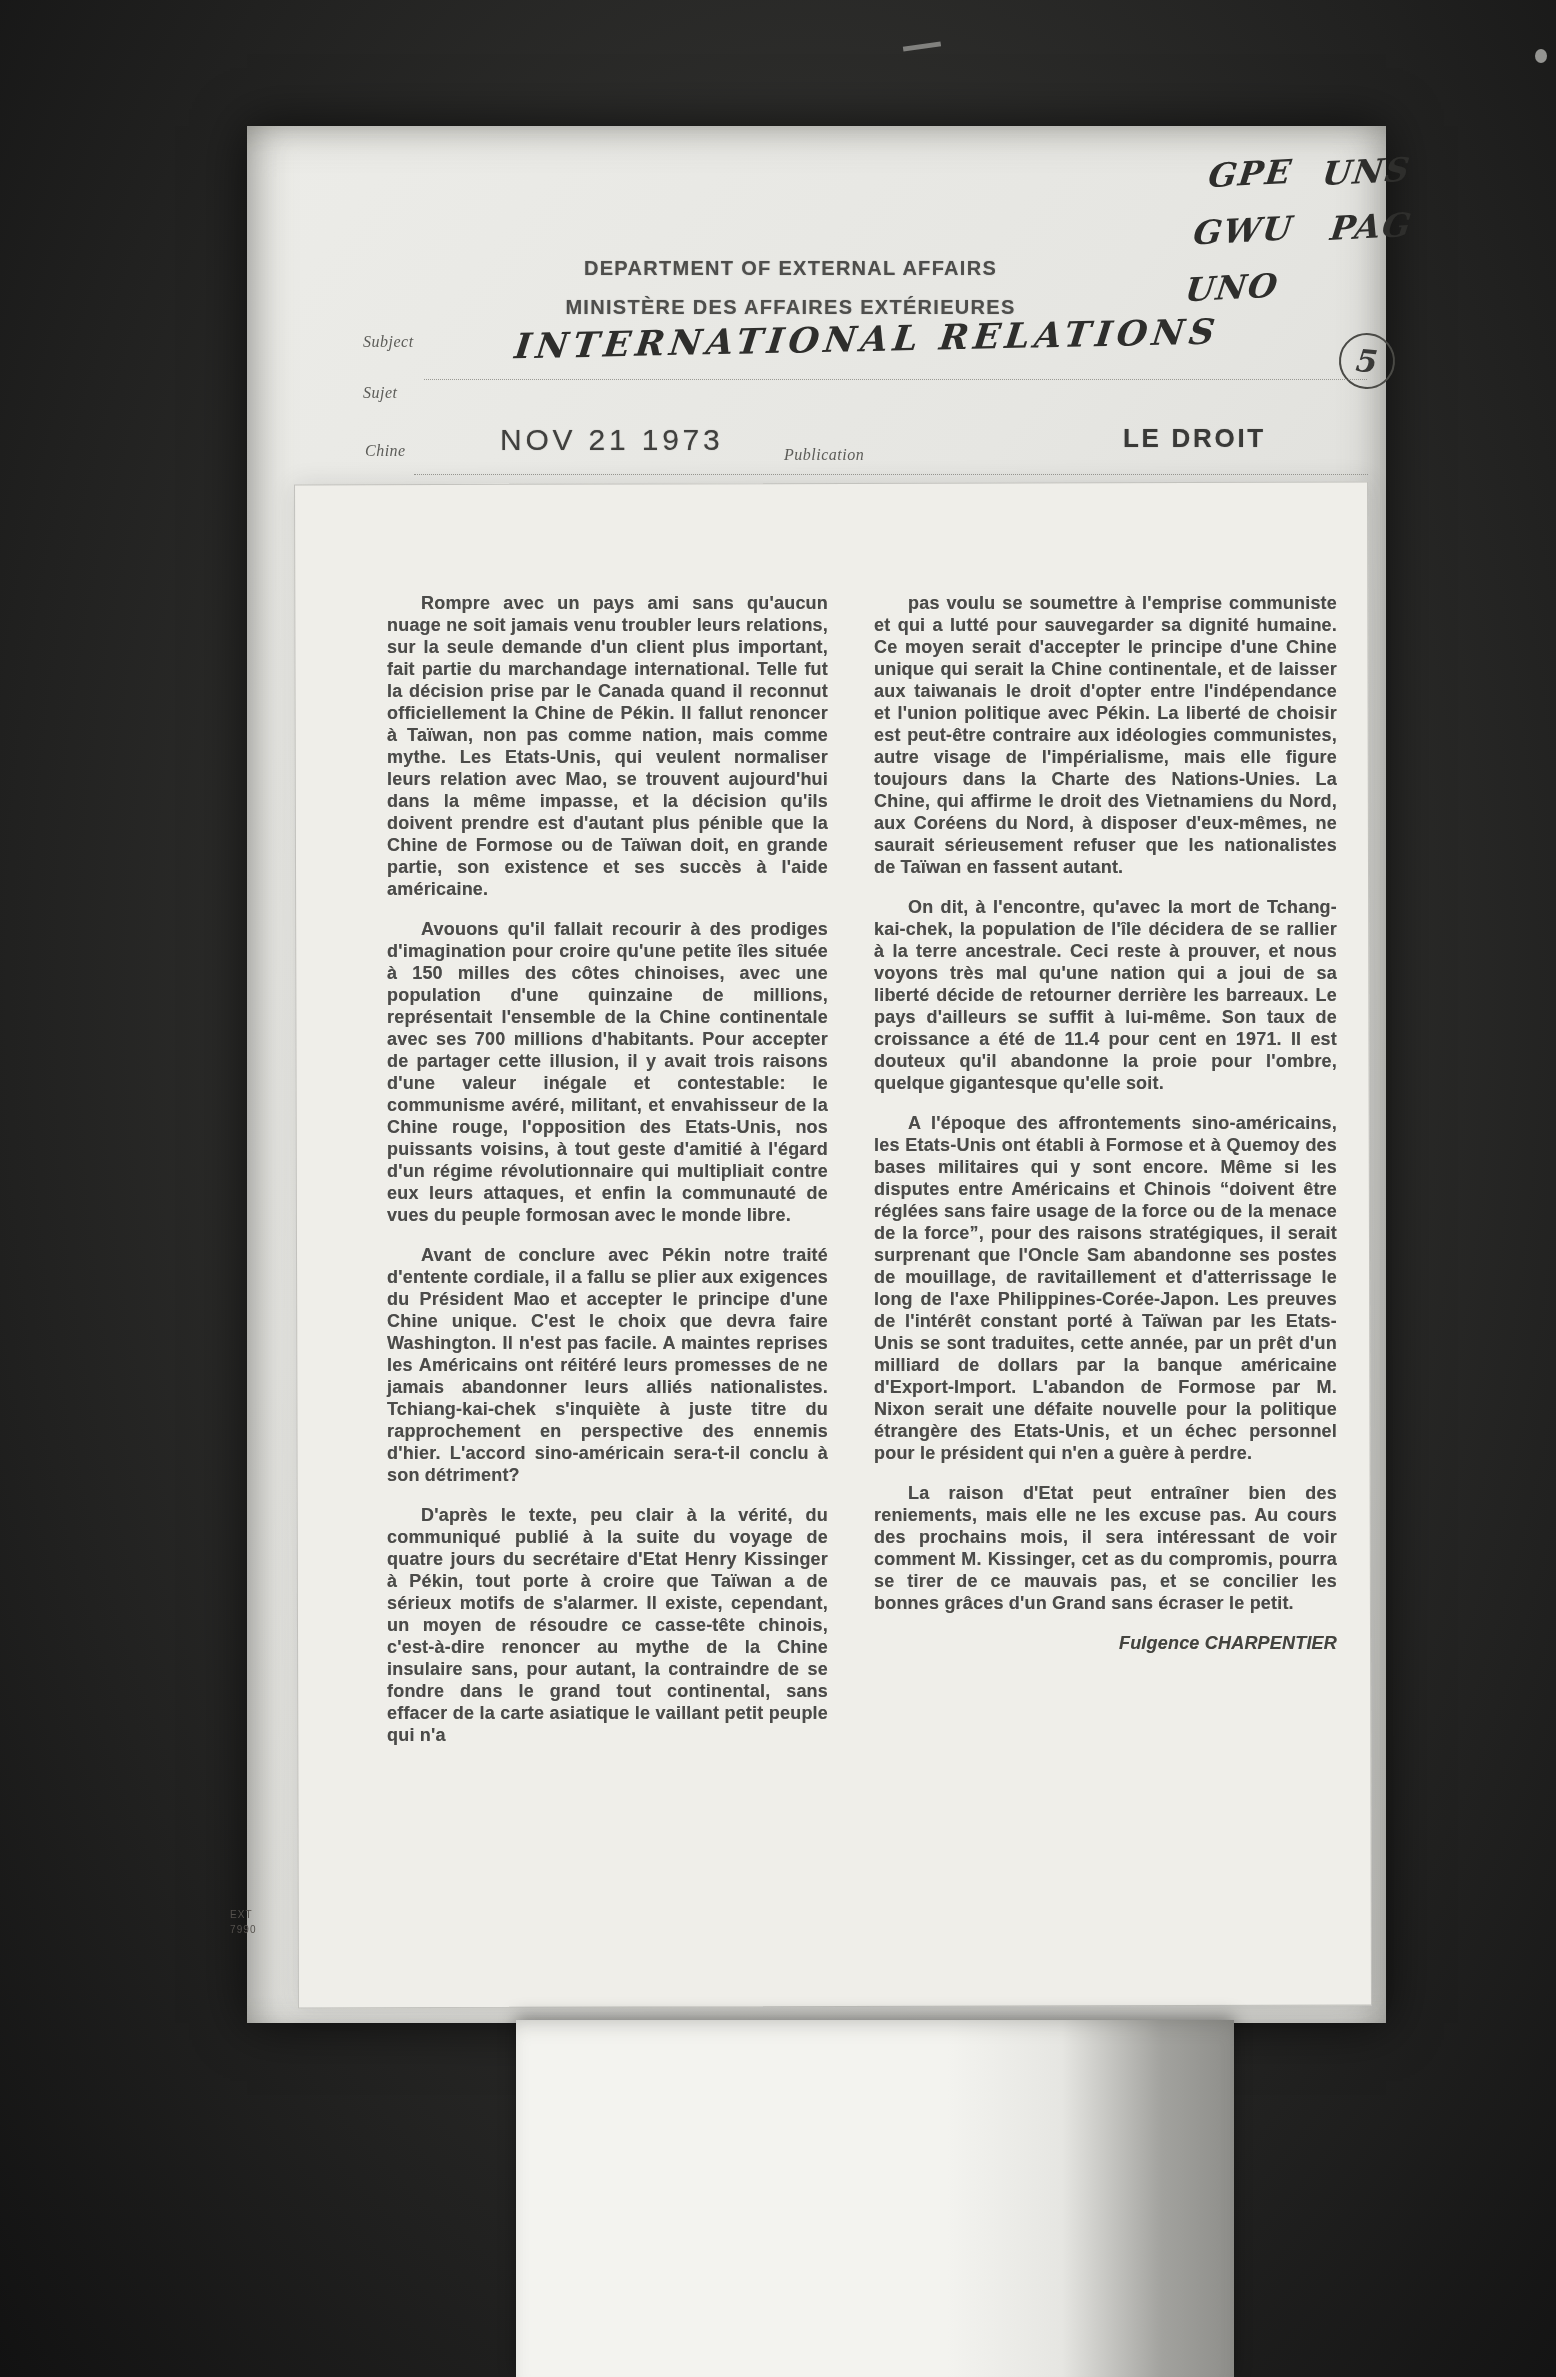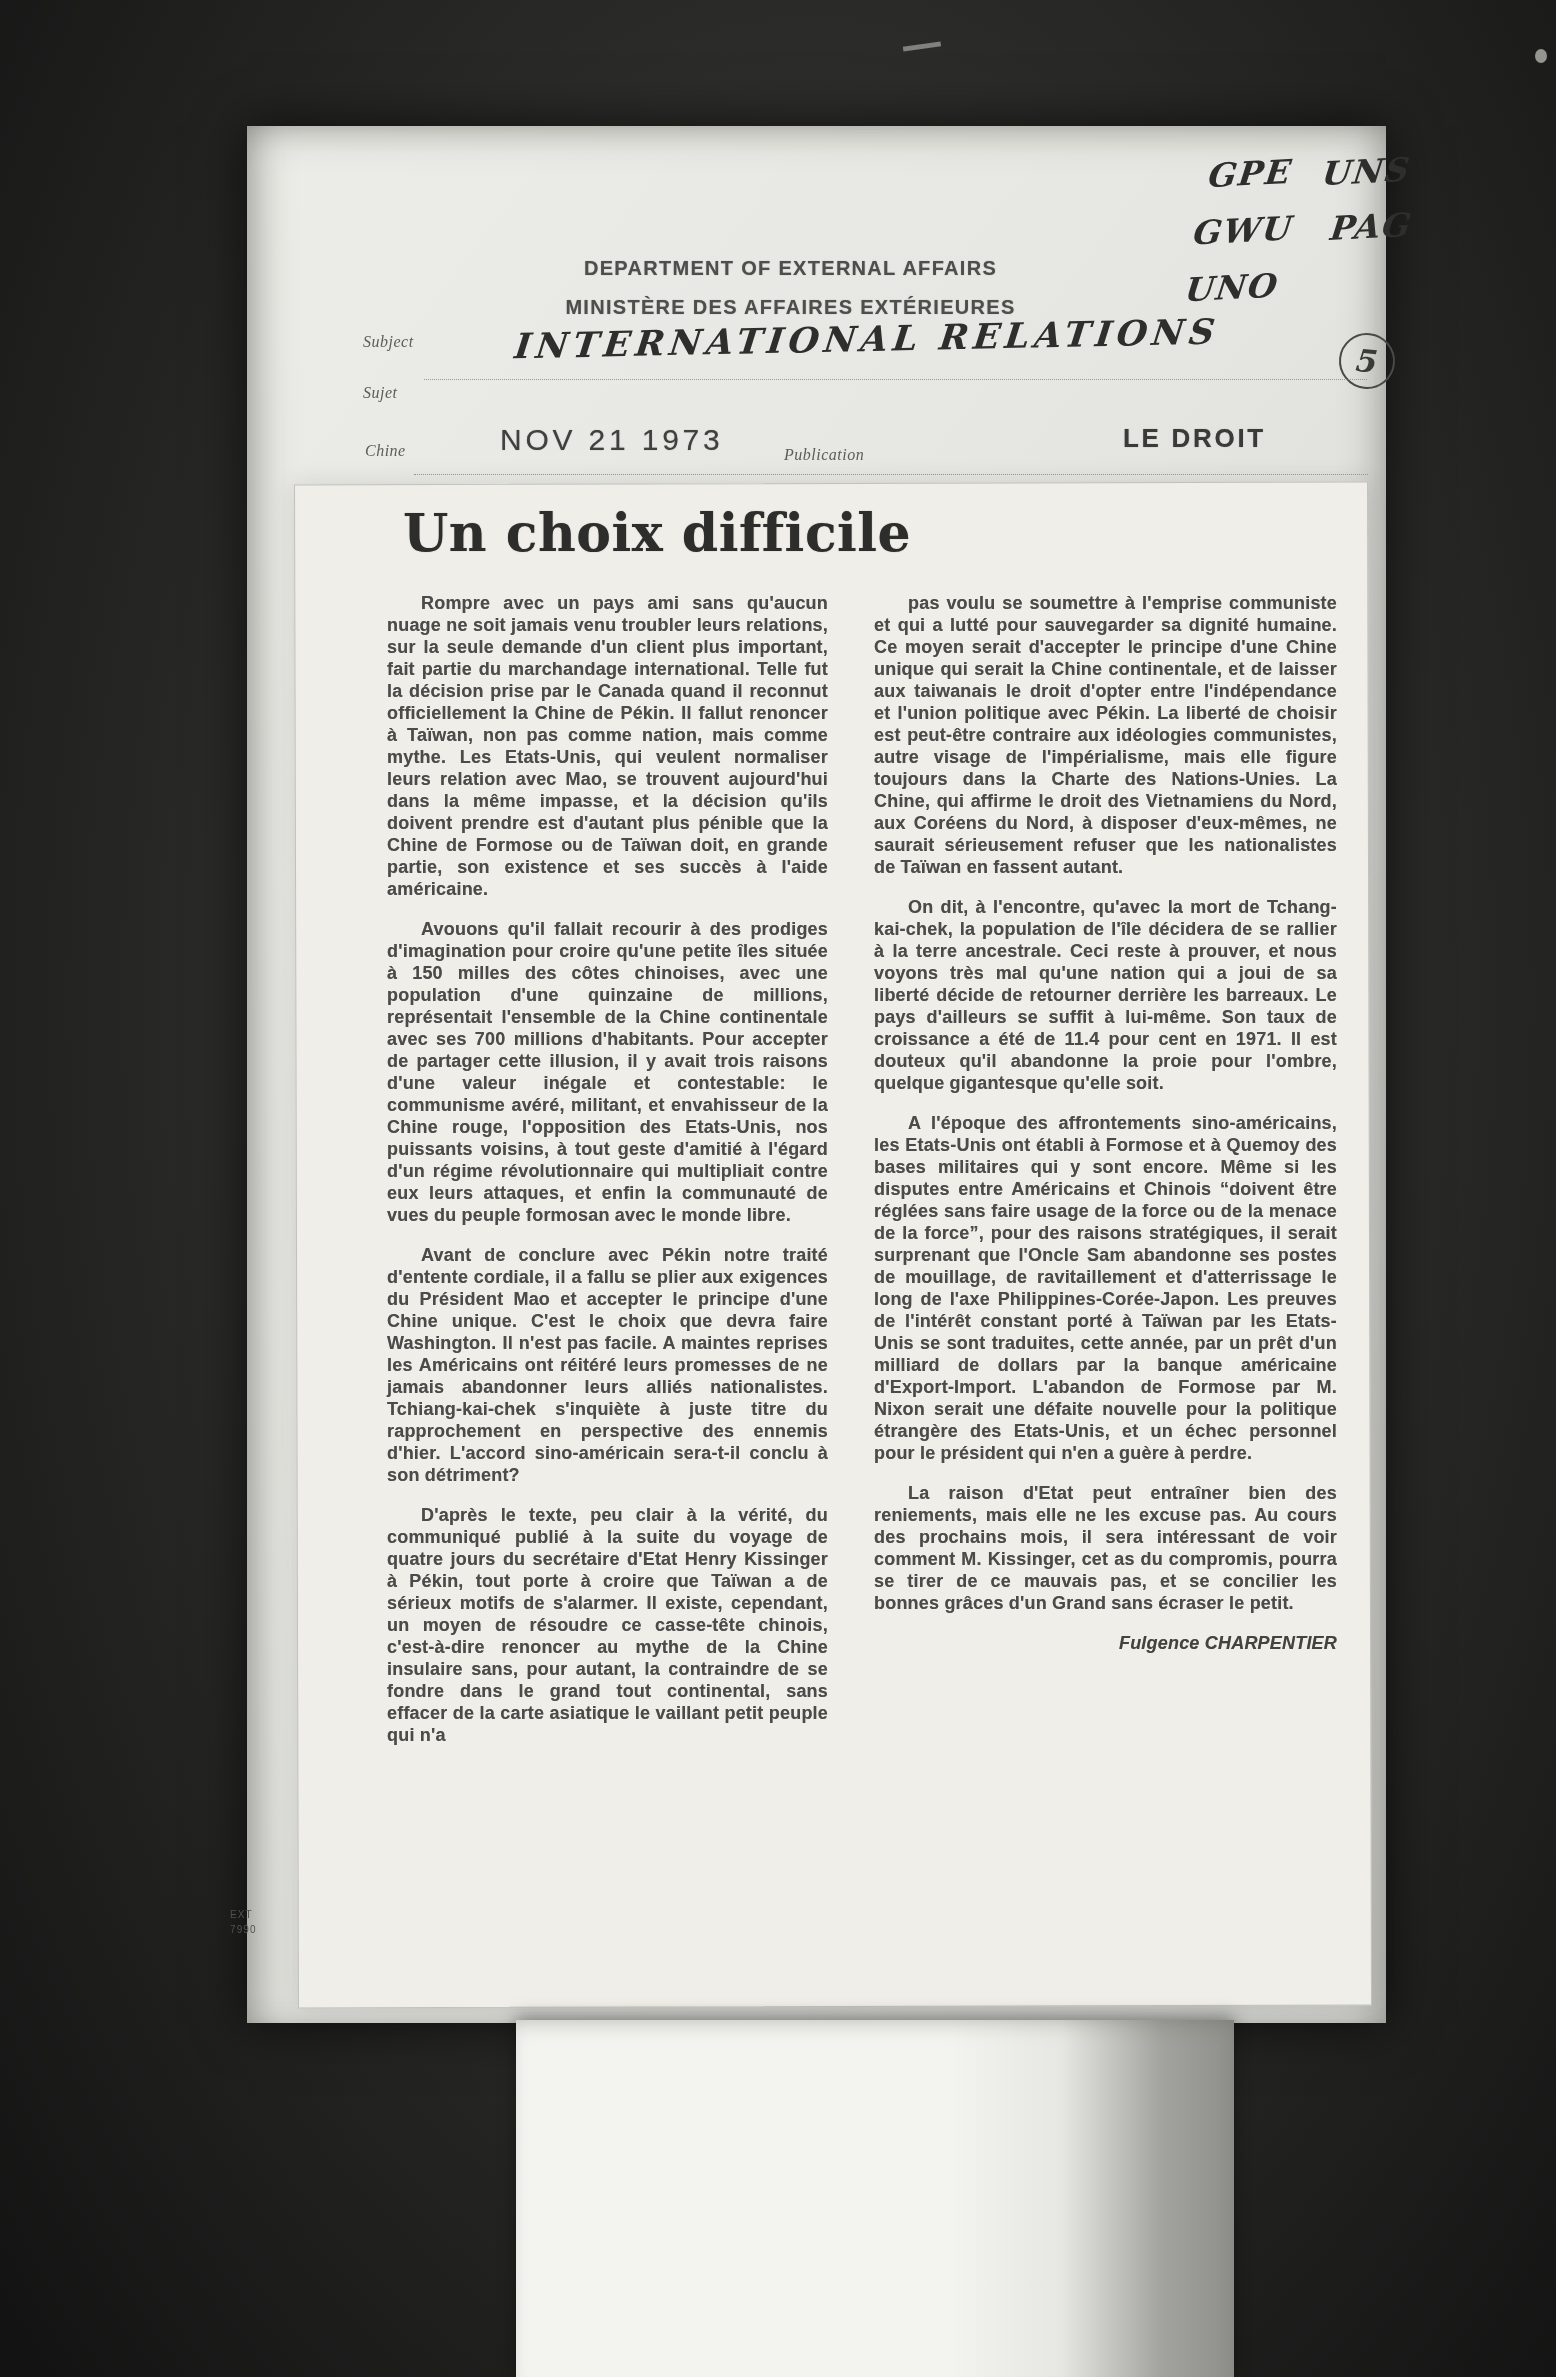--- a/index.html
+++ b/index.html
@@ -168,21 +168,20 @@
     <div class="dotted-rule" style="left:177px; top:253px; width:943px;"></div>
 
     <div class="typed-label" style="left:118px; top:316px;">Chine</div>
     <div class="date-stamp">NOV 21 1973</div>
     <div class="typed-label" style="left:537px; top:320px;">Publication</div>
     <div class="publication-name">LE DROIT</div>
     <div class="dotted-rule" style="left:167px; top:348px; width:954px;"></div>
 
     <div class="clipping"></div>
 
-    <div class="article-title">Un choix difficile</div>
 
     <div class="article-col col-1">
       <p>Rompre avec un pays ami sans qu'aucun nuage ne soit jamais venu troubler leurs relations, sur la seule demande d'un client plus important, fait partie du marchandage international. Telle fut la décision prise par le Canada quand il reconnut officiellement la Chine de Pékin. Il fallut renoncer à Taïwan, non pas comme nation, mais comme mythe. Les Etats-Unis, qui veulent normaliser leurs relation avec Mao, se trouvent aujourd'hui dans la même impasse, et la décision qu'ils doivent prendre est d'autant plus pénible que la Chine de Formose ou de Taïwan doit, en grande partie, son existence et ses succès à l'aide américaine.</p>
       <p>Avouons qu'il fallait recourir à des prodiges d'imagination pour croire qu'une petite îles située à 150 milles des côtes chinoises, avec une population d'une quinzaine de millions, représentait l'ensemble de la Chine continentale avec ses 700 millions d'habitants. Pour accepter de partager cette illusion, il y avait trois raisons d'une valeur inégale et contestable: le communisme avéré, militant, et envahisseur de la Chine rouge, l'opposition des Etats-Unis, nos puissants voisins, à tout geste d'amitié à l'égard d'un régime révolutionnaire qui multipliait contre eux leurs attaques, et enfin la communauté de vues du peuple formosan avec le monde libre.</p>
       <p>Avant de conclure avec Pékin notre traité d'entente cordiale, il a fallu se plier aux exigences du Président Mao et accepter le principe d'une Chine unique. C'est le choix que devra faire Washington. Il n'est pas facile. A maintes reprises les Américains ont réitéré leurs promesses de ne jamais abandonner leurs alliés nationalistes. Tchiang-kai-chek s'inquiète à juste titre du rapprochement en perspective des ennemis d'hier. L'accord sino-américain sera-t-il conclu à son détriment?</p>
       <p>D'après le texte, peu clair à la vérité, du communiqué publié à la suite du voyage de quatre jours du secrétaire d'Etat Henry Kissinger à Pékin, tout porte à croire que Taïwan a de sérieux motifs de s'alarmer. Il existe, cependant, un moyen de résoudre ce casse-tête chinois, c'est-à-dire renoncer au mythe de la Chine insulaire sans, pour autant, la contraindre de se fondre dans le grand tout continental, sans effacer de la carte asiatique le vaillant petit peuple qui n'a</p>
     </div>
 
     <div class="article-col col-2">
       <p>pas voulu se soumettre à l'emprise communiste et qui a lutté pour sauvegarder sa dignité humaine. Ce moyen serait d'accepter le principe d'une Chine unique qui serait la Chine continentale, et de laisser aux taiwanais le droit d'opter entre l'indépendance et l'union politique avec Pékin. La liberté de choisir est peut-être contraire aux idéologies communistes, autre visage de l'impérialisme, mais elle figure toujours dans la Charte des Nations-Unies. La Chine, qui affirme le droit des Vietnamiens du Nord, aux Coréens du Nord, à disposer d'eux-mêmes, ne saurait sérieusement refuser que les nationalistes de Taïwan en fassent autant.</p>

